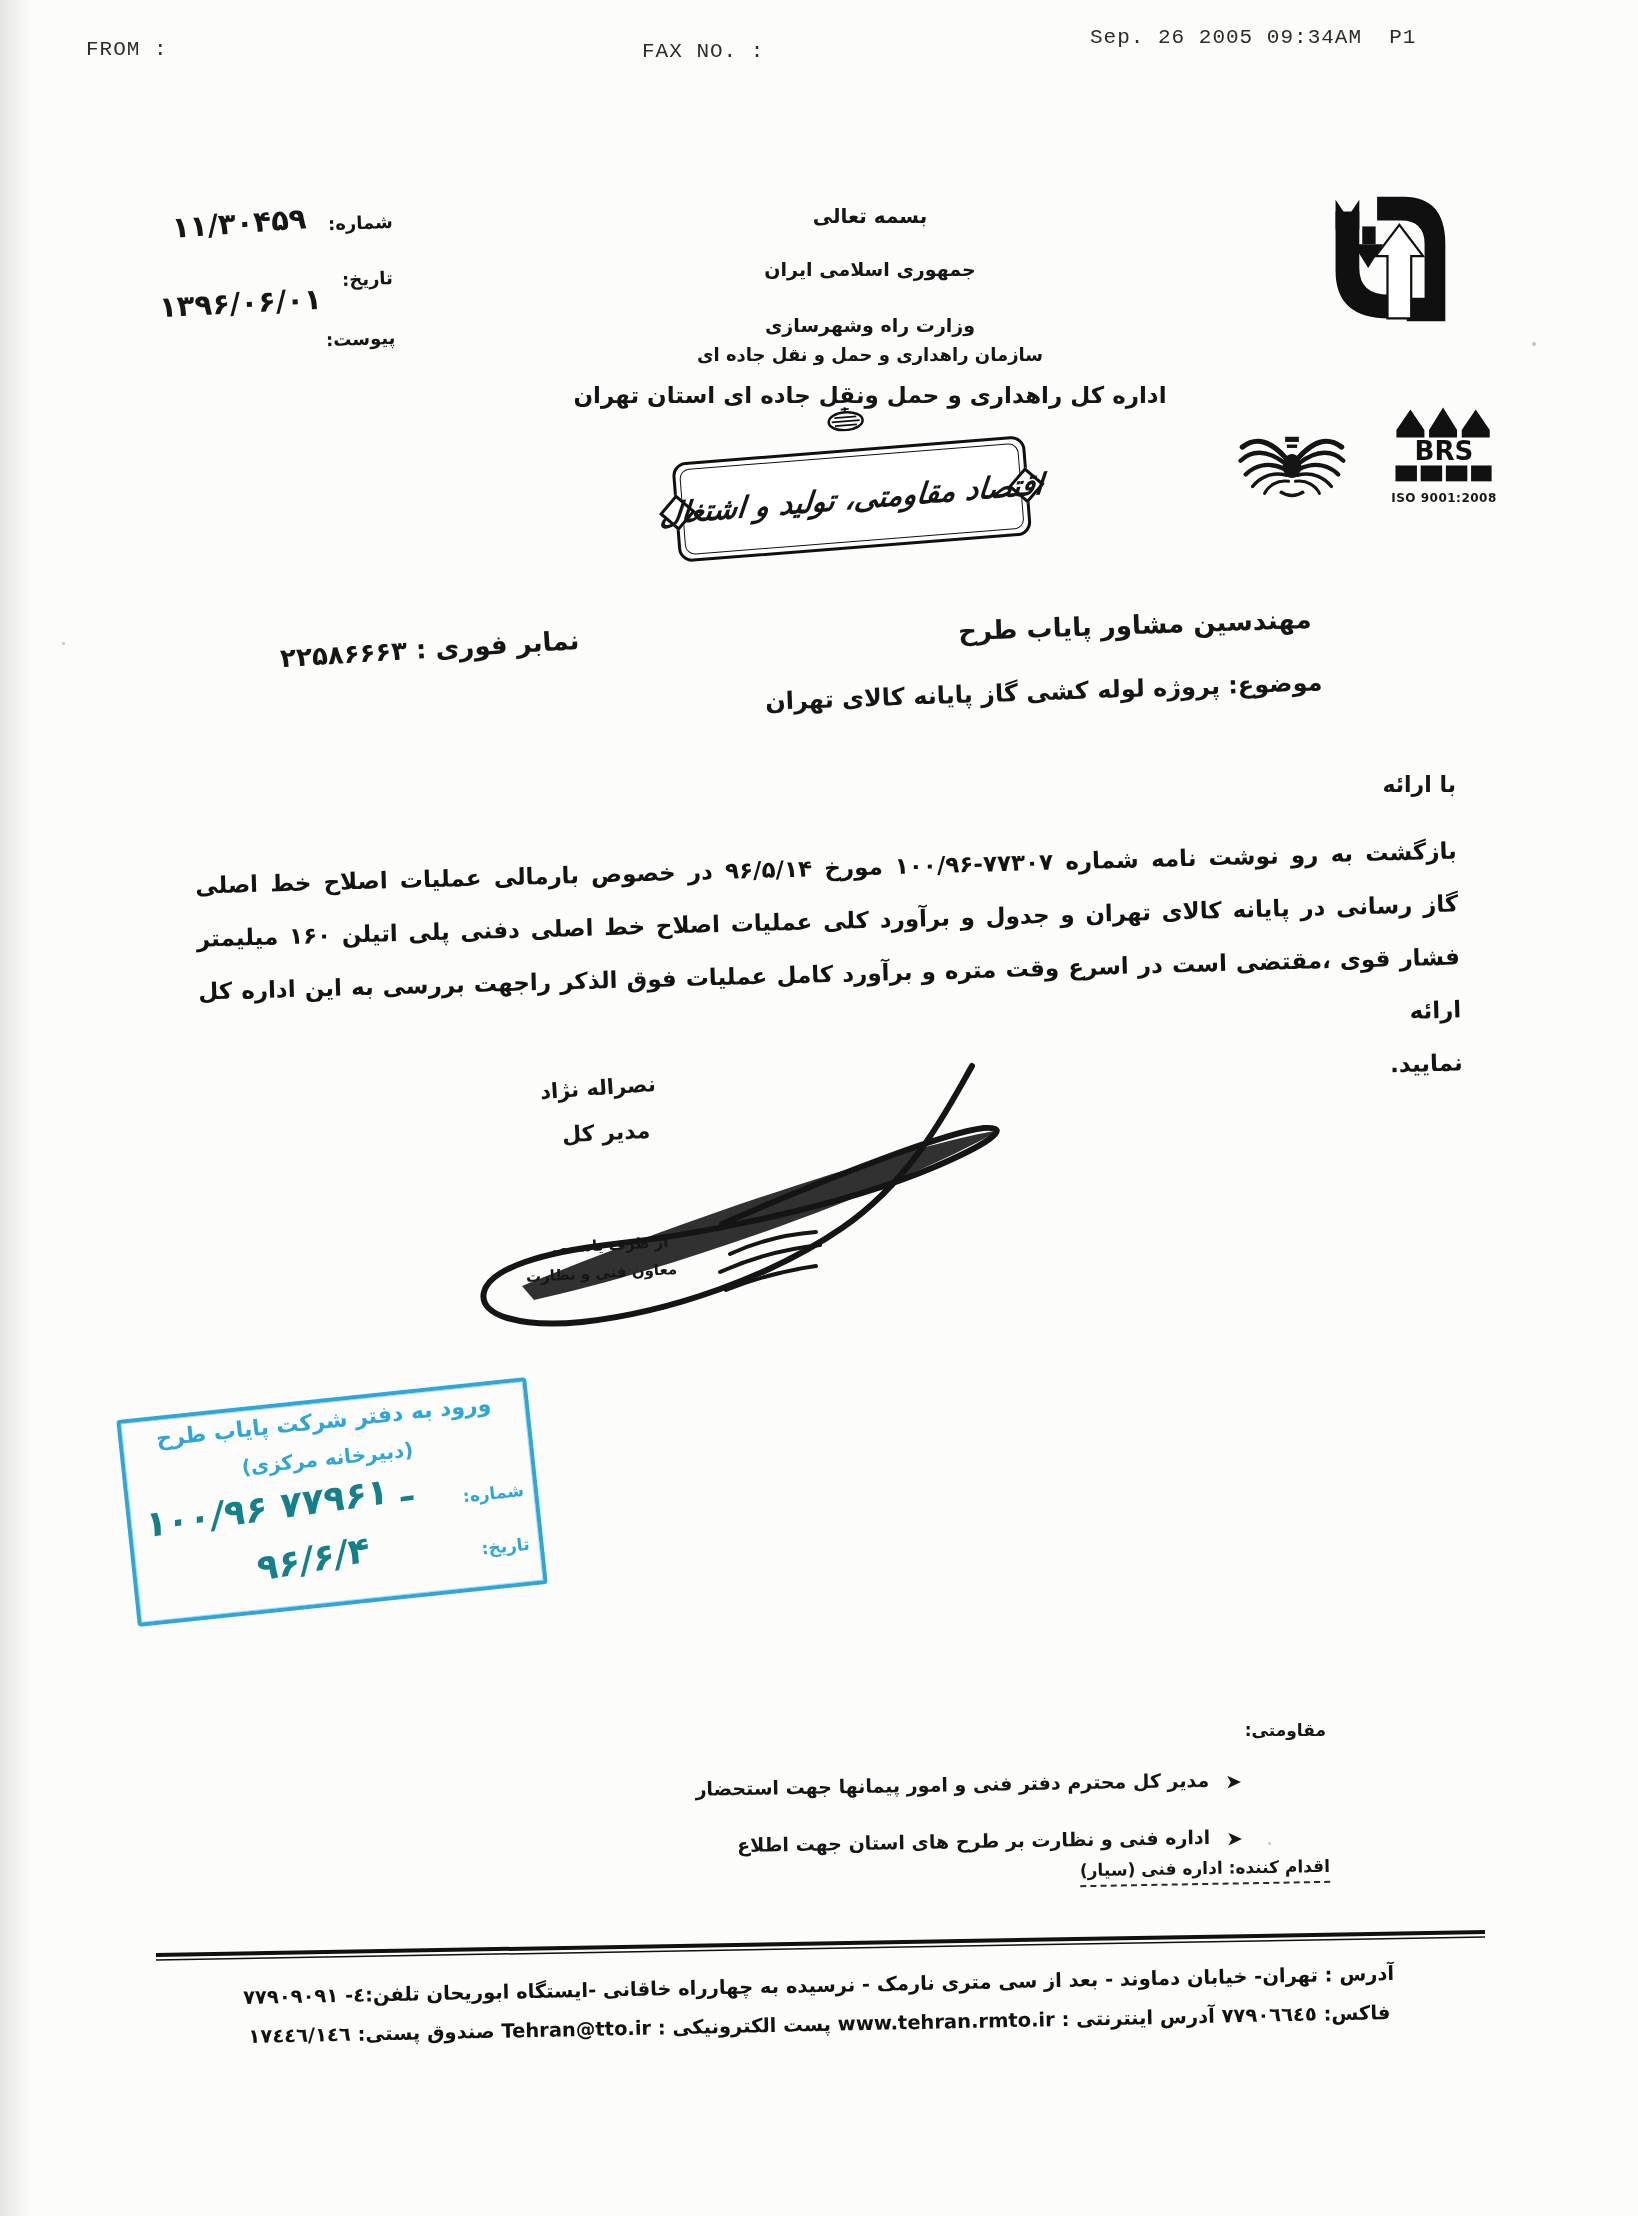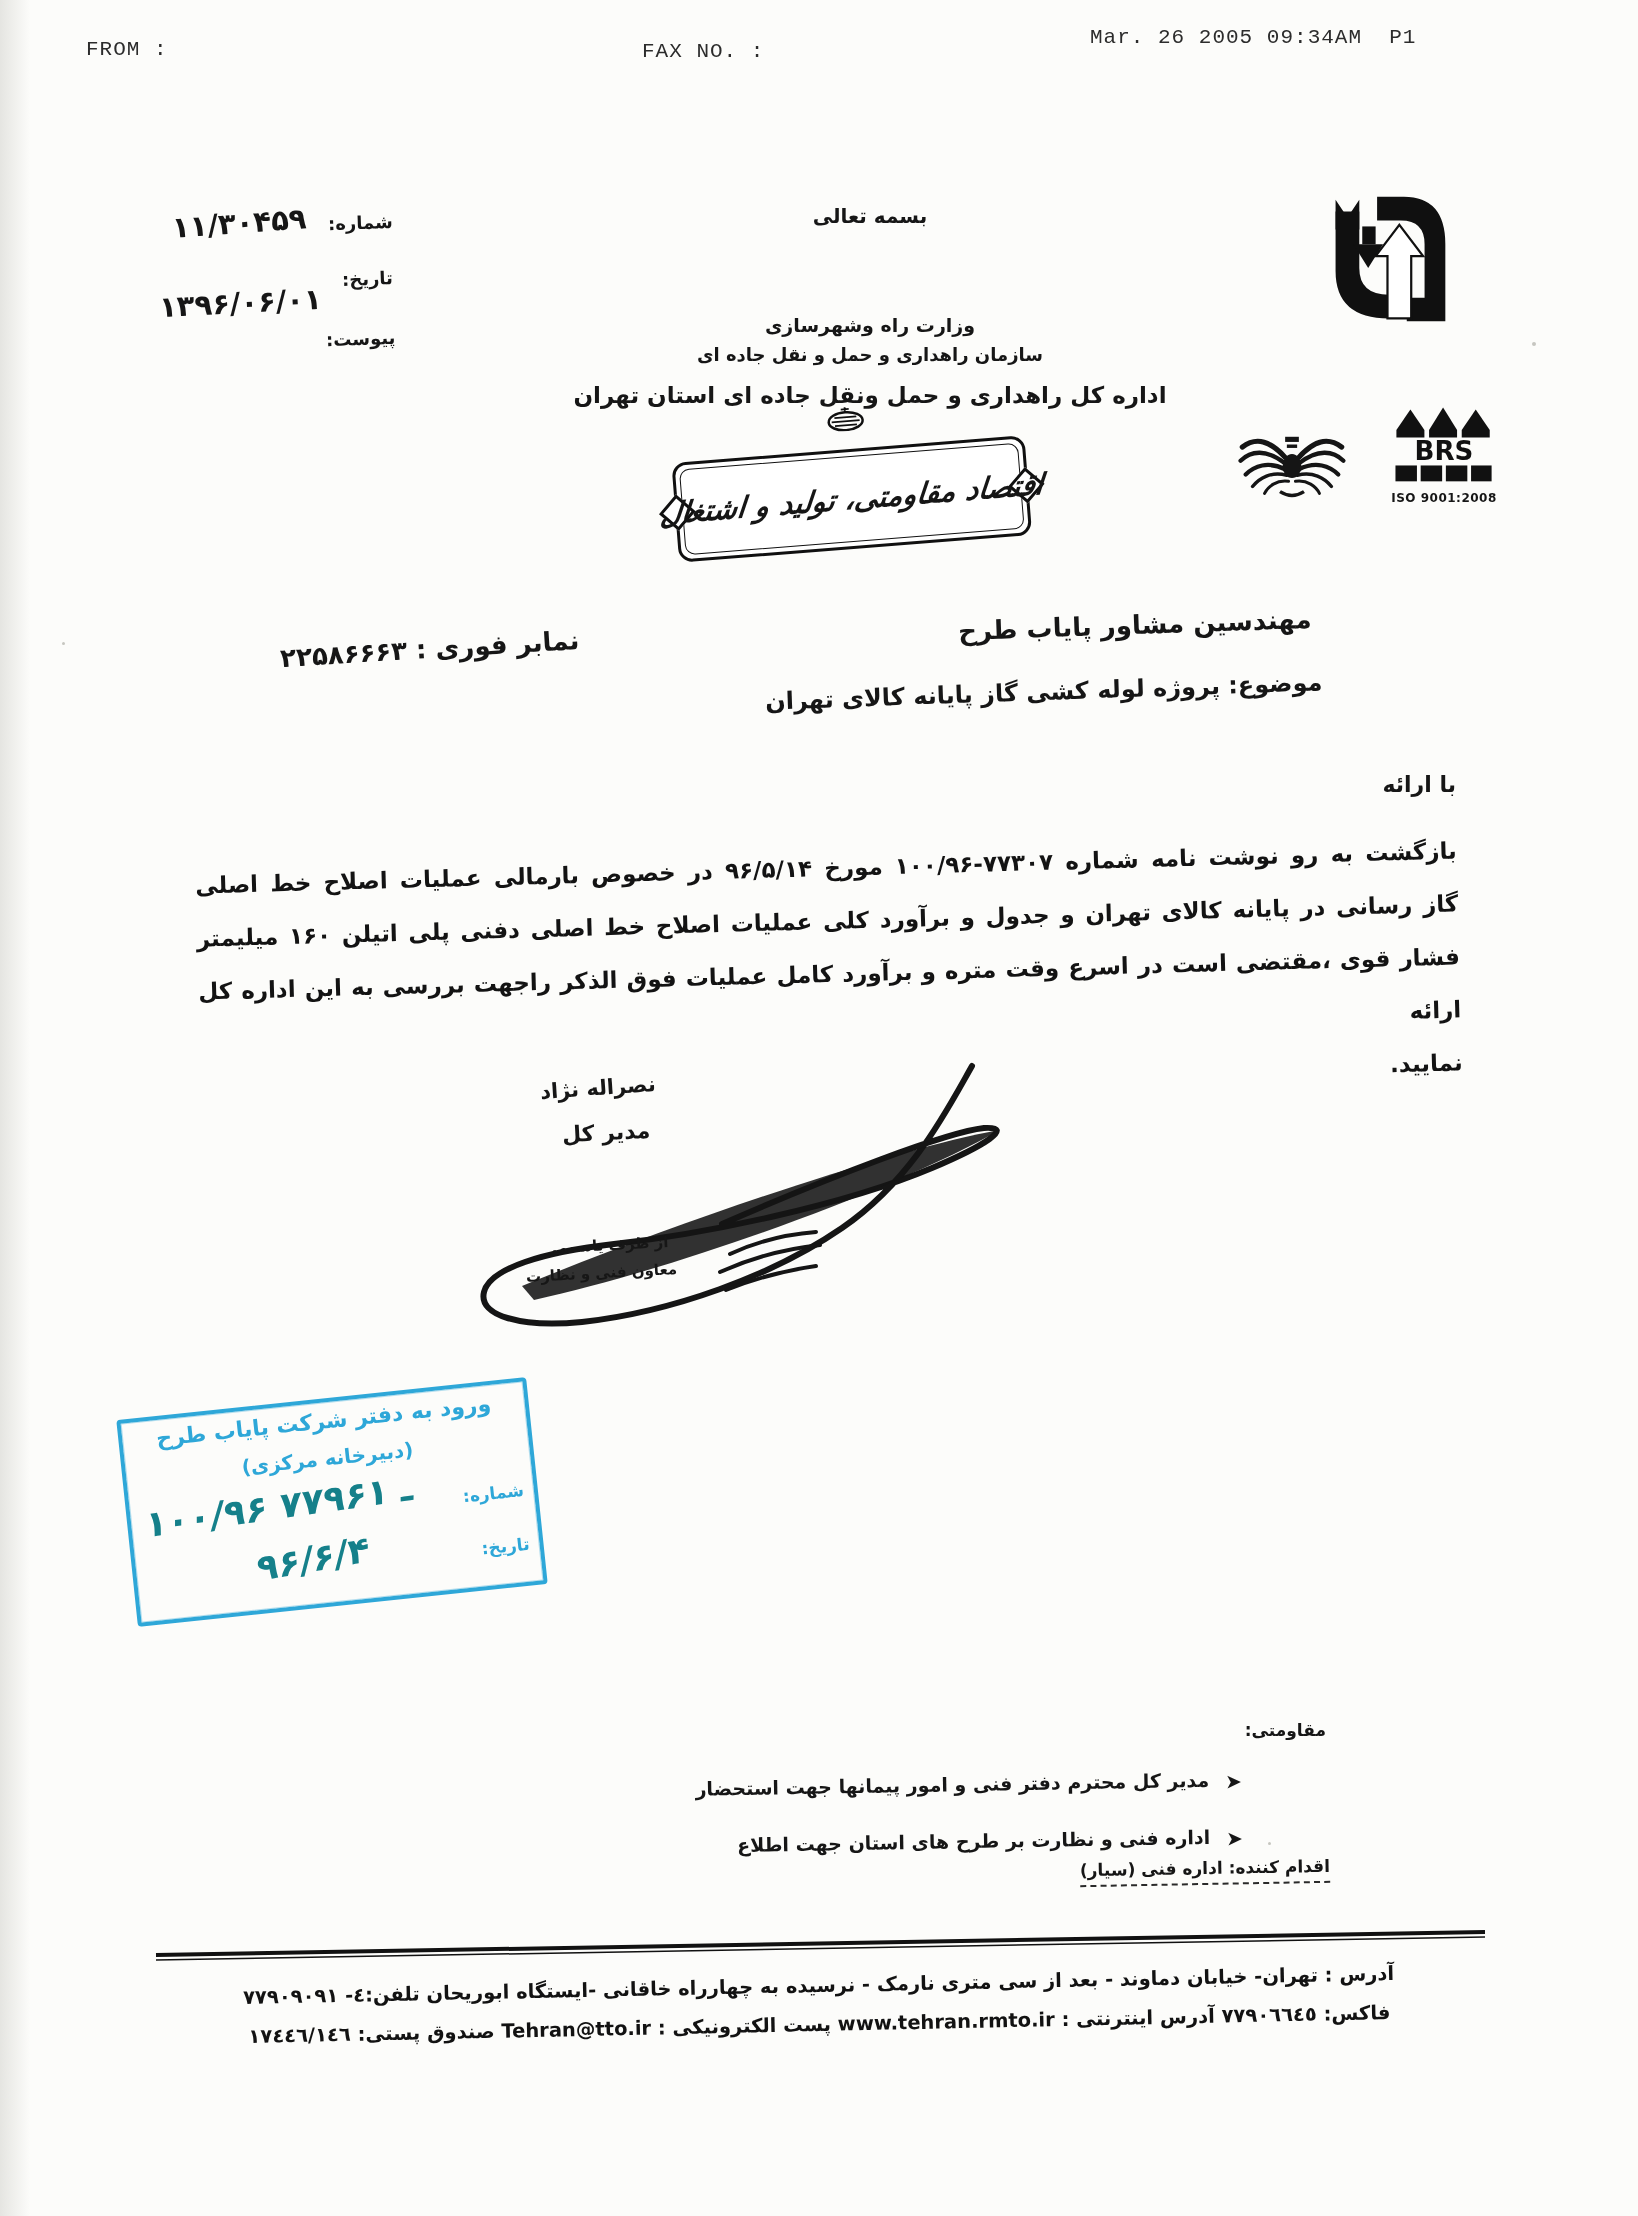--- a/index.html
+++ b/index.html
@@ -107,23 +107,24 @@
 <body>
 
 <div class="page">
   <div class="edge-noise"></div>
   <div class="speck" style="left:1532px;top:342px;width:4px;height:4px;"></div>
   <div class="speck" style="left:62px;top:642px;width:3px;height:3px;"></div>
   <div class="speck" style="left:1268px;top:1842px;width:3px;height:3px;"></div>
 
   <span class="fax" id="fax-from">FROM :</span>
   <span class="fax" id="fax-no">FAX NO. :</span>
-  <span class="fax" id="fax-ts">Mar. 26 2005 09:34AM  P1</span>
+  <span class="fax" id="fax-ts">Sep. 26 2005 09:34AM  P1</span>
 
   <div class="lh" id="lh-bismillah">بسمه تعالی</div>
+  <div class="lh" id="lh-country">جمهوری اسلامی ایران</div>
   <div class="lh" id="lh-ministry">وزارت راه وشهرسازی</div>
   <div class="lh" id="lh-dept">اداره کل راهداری و حمل ونقل جاده ای استان تهران</div>
   <div class="lh" id="lh-org">سازمان راهداری و حمل و نقل جاده ای</div>
 
   <span class="ref-label" id="ref-num-label">شماره:</span>
   <span class="ref-value" id="ref-num-value">۱۱/۳۰۴۵۹</span>
   <span class="ref-label" id="ref-date-label">تاریخ:</span>
   <span class="ref-value" id="ref-date-value">۱۳۹۶/۰۶/۰۱</span>
   <span class="ref-label" id="ref-attach-label">پیوست:</span>
 

